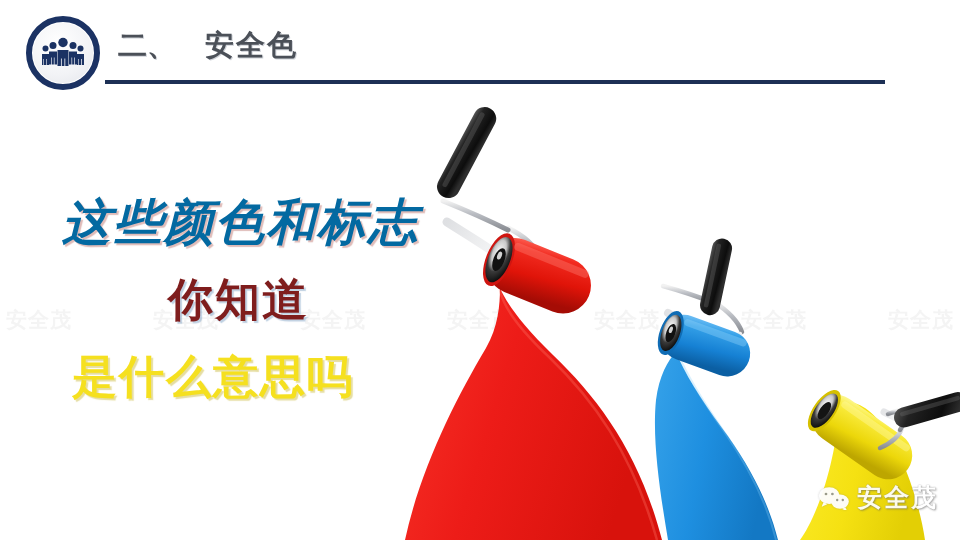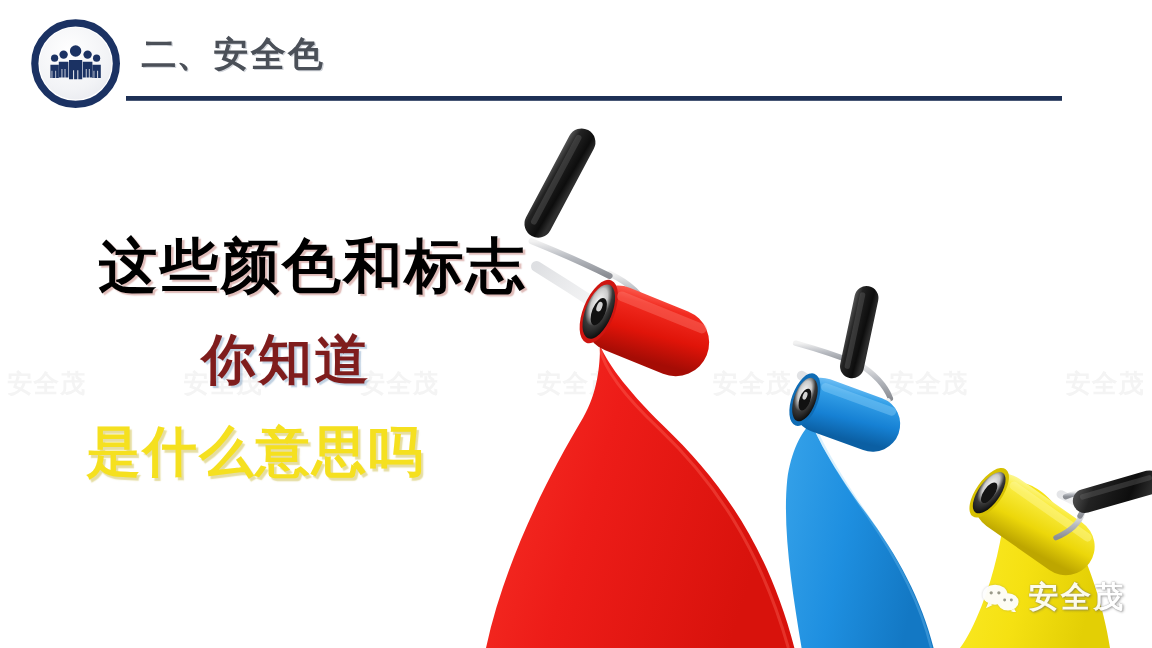--- a/index.html
+++ b/index.html
@@ -47,35 +47,36 @@
   .logo-badge svg { width:48px; height:40px; margin-bottom:11px; display:block; }
 
   .title-row { position:absolute; left:118px; top:26px; display:flex; align-items:baseline; }
   .title-num {
     font-size:29px; font-weight:bold; color:#4b5058;
     letter-spacing:0px;
     text-shadow:1px 1px 0 rgba(170,175,185,.55);
   }
   .title-text {
     font-size:29px; font-weight:bold; color:#4b5058;
-    margin-left:2px; letter-spacing:2px;
+    margin-left:29px; letter-spacing:2px;
     text-shadow:1px 1px 0 rgba(170,175,185,.55);
   }
   .header-rule {
     position:absolute; left:105px; top:80px;
     width:780px; height:4px; background:#1d3055;
   }
 
   
   .headline { position:absolute; left:0; top:196px; width:470px; z-index:20; }
   .hl-line { font-weight:bold; line-height:1.1; white-space:nowrap; }
   .hl-1 {
-    font-size:49px; color:#000000; letter-spacing:2px;
-    padding-left:82px;
+    font-size:49px; color:#0369a1; letter-spacing:2px;
+    padding-left:62px;
     text-shadow:2px 2px 1px rgba(150,30,20,.30);
+    font-style:italic;
   }
   .hl-2 {
     font-size:45px; color:#7f1d1d; letter-spacing:2px;
     padding-left:168px; margin-top:25px;
     text-shadow:2px 2px 1px rgba(30,90,150,.28);
   }
   .hl-3 {
     font-size:45px; color:#f5e01f; letter-spacing:2px;
     padding-left:72px; margin-top:28px;
     text-shadow:2px 2px 1px rgba(190,170,20,.40);

